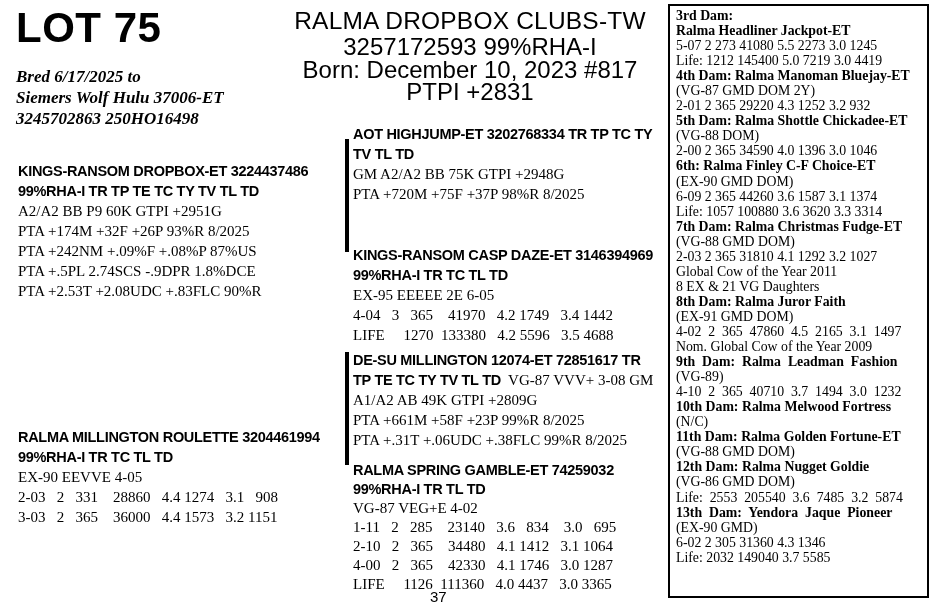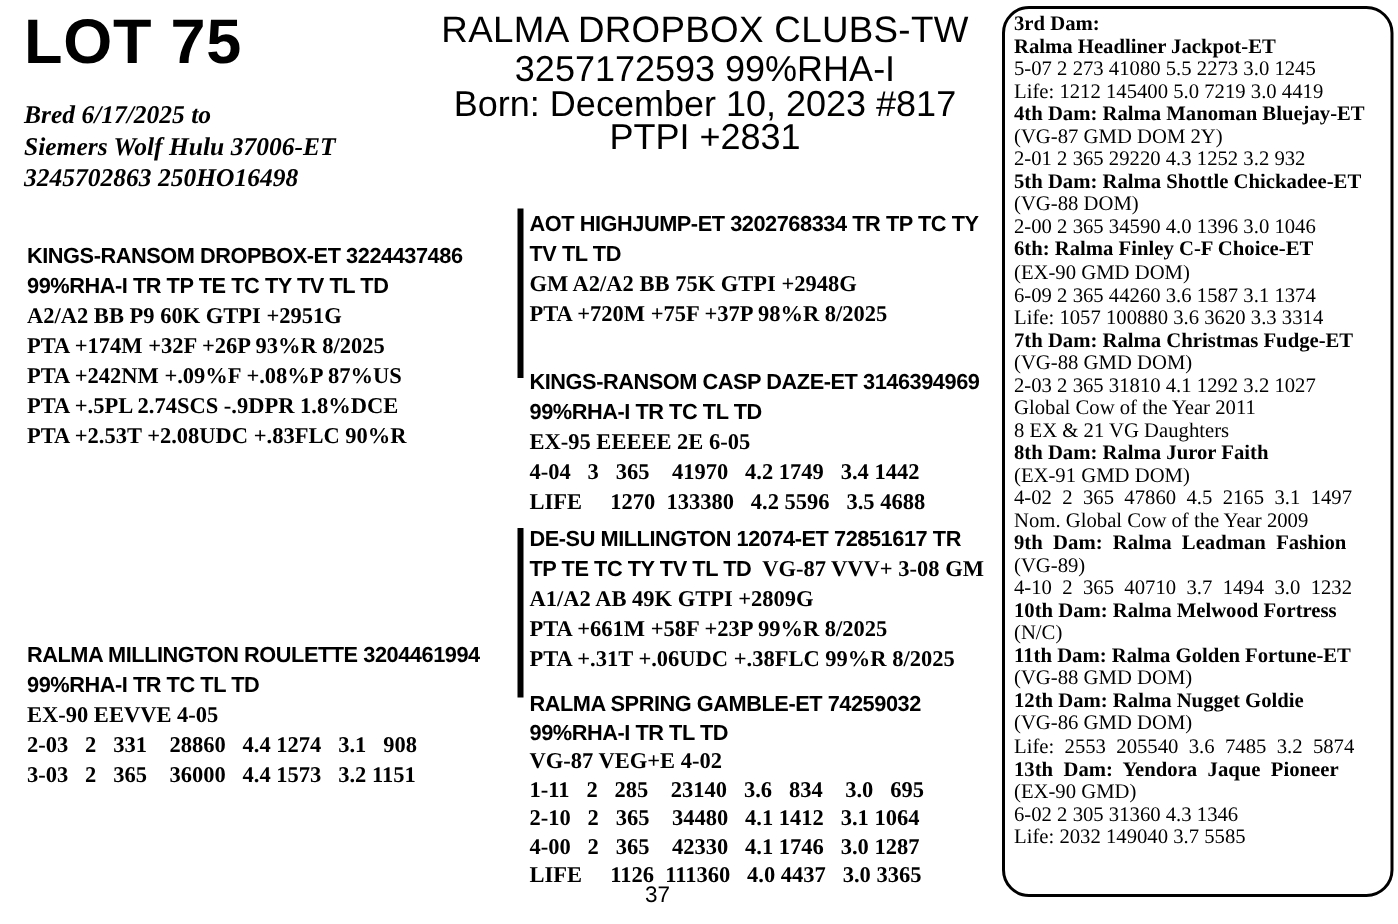--- a/index.html
+++ b/index.html
@@ -19,21 +19,21 @@
     font-family:"Liberation Serif",serif;
     font-style:italic;font-weight:700;font-size:17px;line-height:21px;
   }
   
   .hdr{width:440px;text-align:center;}
   .hdr .name{font-family:"Liberation Sans",sans-serif;font-size:24.5px;line-height:30px;letter-spacing:0.2px;}
   .hdr .sub{font-family:"Liberation Sans",sans-serif;font-size:24px;line-height:22.5px;}
   
   .pedblock{font-size:15px;line-height:20px;white-space:pre-wrap;}
   .pedblock .line{white-space:pre-wrap;}
-  .pedblock span{font-family:"Liberation Serif",serif;font-weight:bold;}
+  .pedblock span{font-family:"Liberation Serif",serif;}
   .pedblock span.b{
     font-family:"Liberation Sans",sans-serif;font-weight:700;
     font-size:14.5px;letter-spacing:-0.3px;
   }
   .tight{line-height:19px;}
   
   .bracket{width:3.5px;background:#000;}
   
   .damsbox{
     width:247px;height:586px;border:2px solid #000;
@@ -64,29 +64,29 @@
   <div class="sub">PTPI +2831</div>
 </div>
 
 <div class="abs pedblock" style="left:18px;top:161px;width:325px;"><div class="line"><span class="b">KINGS-RANSOM DROPBOX-ET 3224437486</span></div><div class="line"><span class="b">99%RHA-I TR TP TE TC TY TV TL TD</span></div><div class="line"><span>A2/A2 BB P9 60K GTPI +2951G</span></div><div class="line"><span>PTA +174M +32F +26P 93%R 8/2025</span></div><div class="line"><span>PTA +242NM +.09%F +.08%P 87%US</span></div><div class="line"><span>PTA +.5PL 2.74SCS -.9DPR 1.8%DCE</span></div><div class="line"><span>PTA +2.53T +2.08UDC +.83FLC 90%R</span></div></div>
 
 <div class="abs pedblock" style="left:18px;top:427px;width:325px;"><div class="line"><span class="b">RALMA MILLINGTON ROULETTE 3204461994</span></div><div class="line"><span class="b">99%RHA-I TR TC TL TD</span></div><div class="line"><span>EX-90 EEVVE 4-05</span></div><div class="line"><span>2-03   2   331    28860   4.4 1274   3.1   908</span></div><div class="line"><span>3-03   2   365    36000   4.4 1573   3.2 1151</span></div></div>
 
 <div class="abs bracket" style="left:345px;top:139px;height:113px;"></div>
 <div class="abs bracket" style="left:345px;top:352px;height:113px;"></div>
 
-<div class="abs pedblock" style="left:353px;top:140px;width:315px;"><div class="line"><span class="b">AOT HIGHJUMP-ET 3202768334 TR TP TC TY</span></div><div class="line"><span class="b">TV TL TD</span></div><div class="line"><span>GM A2/A2 BB 75K GTPI +2948G</span></div><div class="line"><span>PTA +720M +75F +37P 98%R 8/2025</span></div></div>
+<div class="abs pedblock" style="left:353px;top:124px;width:315px;"><div class="line"><span class="b">AOT HIGHJUMP-ET 3202768334 TR TP TC TY</span></div><div class="line"><span class="b">TV TL TD</span></div><div class="line"><span>GM A2/A2 BB 75K GTPI +2948G</span></div><div class="line"><span>PTA +720M +75F +37P 98%R 8/2025</span></div></div>
 
 <div class="abs pedblock" style="left:353px;top:245px;width:315px;"><div class="line"><span class="b">KINGS-RANSOM CASP DAZE-ET 3146394969</span></div><div class="line"><span class="b">99%RHA-I TR TC TL TD</span></div><div class="line"><span>EX-95 EEEEE 2E 6-05</span></div><div class="line"><span>4-04   3   365    41970   4.2 1749   3.4 1442</span></div><div class="line"><span>LIFE     1270  133380   4.2 5596   3.5 4688</span></div></div>
 
 <div class="abs pedblock" style="left:353px;top:350px;width:315px;"><div class="line"><span class="b">DE-SU MILLINGTON 12074-ET 72851617 TR</span></div><div class="line"><span class="b">TP TE TC TY TV TL TD</span><span>  VG-87 VVV+ 3-08 GM</span></div><div class="line"><span>A1/A2 AB 49K GTPI +2809G</span></div><div class="line"><span>PTA +661M +58F +23P 99%R 8/2025</span></div><div class="line"><span>PTA +.31T +.06UDC +.38FLC 99%R 8/2025</span></div></div>
 
 <div class="abs pedblock tight" style="left:353px;top:461px;width:315px;"><div class="line"><span class="b">RALMA SPRING GAMBLE-ET 74259032</span></div><div class="line"><span class="b">99%RHA-I TR TL TD</span></div><div class="line"><span>VG-87 VEG+E 4-02</span></div><div class="line"><span>1-11   2   285    23140   3.6   834    3.0   695</span></div><div class="line"><span>2-10   2   365    34480   4.1 1412   3.1 1064</span></div><div class="line"><span>4-00   2   365    42330   4.1 1746   3.0 1287</span></div><div class="line"><span>LIFE     1126  111360   4.0 4437   3.0 3365</span></div></div>
 
-<div class="abs damsbox" style="left:668px;top:4px;border-radius:18px;">
+<div class="abs damsbox" style="left:668px;top:4px;">
     <div class="line"><span class="b">3rd Dam:</span></div>
     <div class="line"><span class="b">Ralma Headliner Jackpot-ET</span></div>
     <div class="line"><span>5-07 2 273 41080 5.5 2273 3.0 1245</span></div>
     <div class="line"><span>Life: 1212 145400 5.0 7219 3.0 4419</span></div>
     <div class="line"><span class="b">4th Dam: Ralma Manoman Bluejay-ET</span></div>
     <div class="line"><span>(VG-87 GMD DOM 2Y)</span></div>
     <div class="line"><span>2-01 2 365 29220 4.3 1252 3.2 932</span></div>
     <div class="line"><span class="b">5th Dam: Ralma Shottle Chickadee-ET</span></div>
     <div class="line"><span>(VG-88 DOM)</span></div>
     <div class="line"><span>2-00 2 365 34590 4.0 1396 3.0 1046</span></div>

